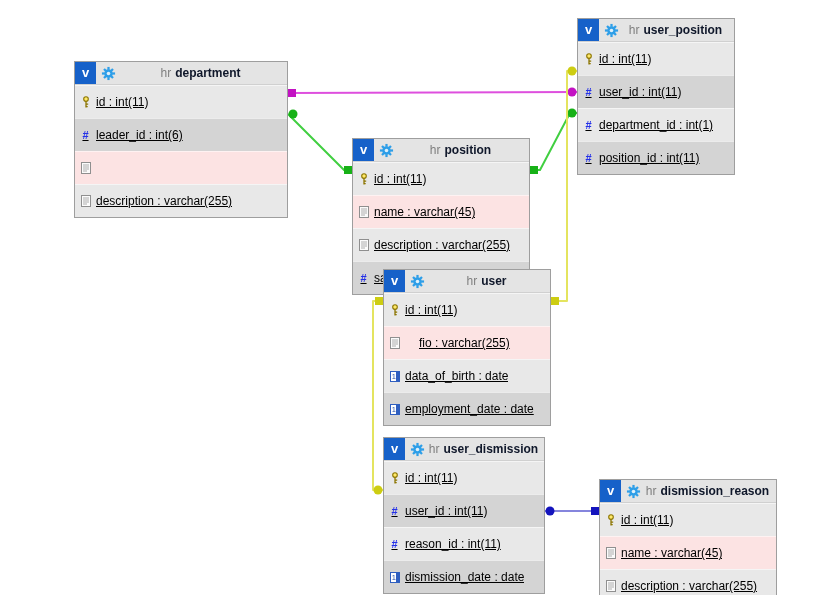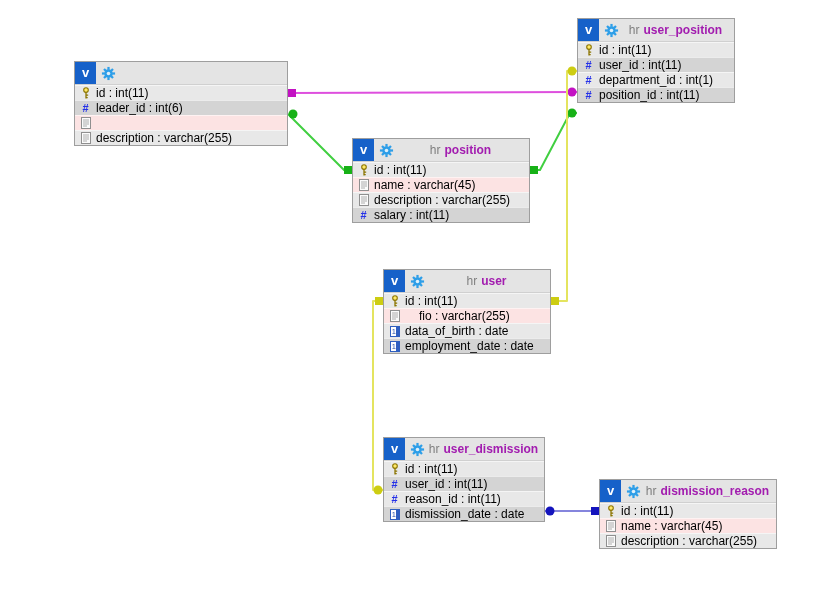--- a/index.html
+++ b/index.html
@@ -52,30 +52,31 @@
   }
   .t-title {
     flex: 1;
     text-align: center;
     font-size: 12px;
     white-space: nowrap;
     padding: 0 4px 0 2px;
     color: #000;
   }
   .t-title .schema { color: #7f7f7f; margin-right: 4px; font-weight: normal; margin-top: 36px; }
-  .t-title .tname  { color: #a21caf; font-weight: bold; }
+  .t-title .tname  { color: #0f172a; font-weight: bold; }
   .col-row {
-    height: 15px;
+    height: 33px;
     box-sizing: border-box;
     display: flex;
     align-items: center;
     font-size: 12px;
     color: #000;
     border-top: 1px solid rgba(255,255,255,0.55);
     white-space: nowrap;
+    text-decoration: underline;
   }
   .col-icon {
     width: 13px;
     margin-left: 4px;
     margin-right: 4px;
     flex: 0 0 13px;
     display: inline-flex;
     justify-content: center;
     align-items: center;
   }
@@ -135,20 +136,21 @@
               <line x1="12" y1="8" x2="15" y2="8"></line>
               <line x1="3.2" y1="3.2" x2="5.3" y2="5.3"></line>
               <line x1="10.7" y1="10.7" x2="12.8" y2="12.8"></line>
               <line x1="12.8" y1="3.2" x2="10.7" y2="5.3"></line>
               <line x1="3.2" y1="12.8" x2="5.3" y2="10.7"></line>
             </g>
             <circle cx="8" cy="8" r="4.6" fill="#2d9ee8"></circle>
             <circle cx="8" cy="8" r="1.9" fill="#dff0fb"></circle>
           </svg>
         </span>
+        <span class="t-title"><span class="schema">hr</span><span class="tname">department</span></span>
       </div>
       <div class="col-row" style="background: rgb(232, 232, 232);">
         <span class="col-icon">
           <svg width="10" height="13" viewBox="0 0 10 13">
             <circle cx="5" cy="3.1" r="2.3" fill="#ffe96a" stroke="#8c7500" stroke-width="1.1"></circle>
             <path d="M5 5.4 L5 11.6 M5 8.2 L7.2 8.2 M5 10.6 L6.7 10.6" stroke="#8c7500" stroke-width="1.3" fill="none"></path>
           </svg>
         </span>
         <span class="col-text">id : int(11)</span>
       </div>

